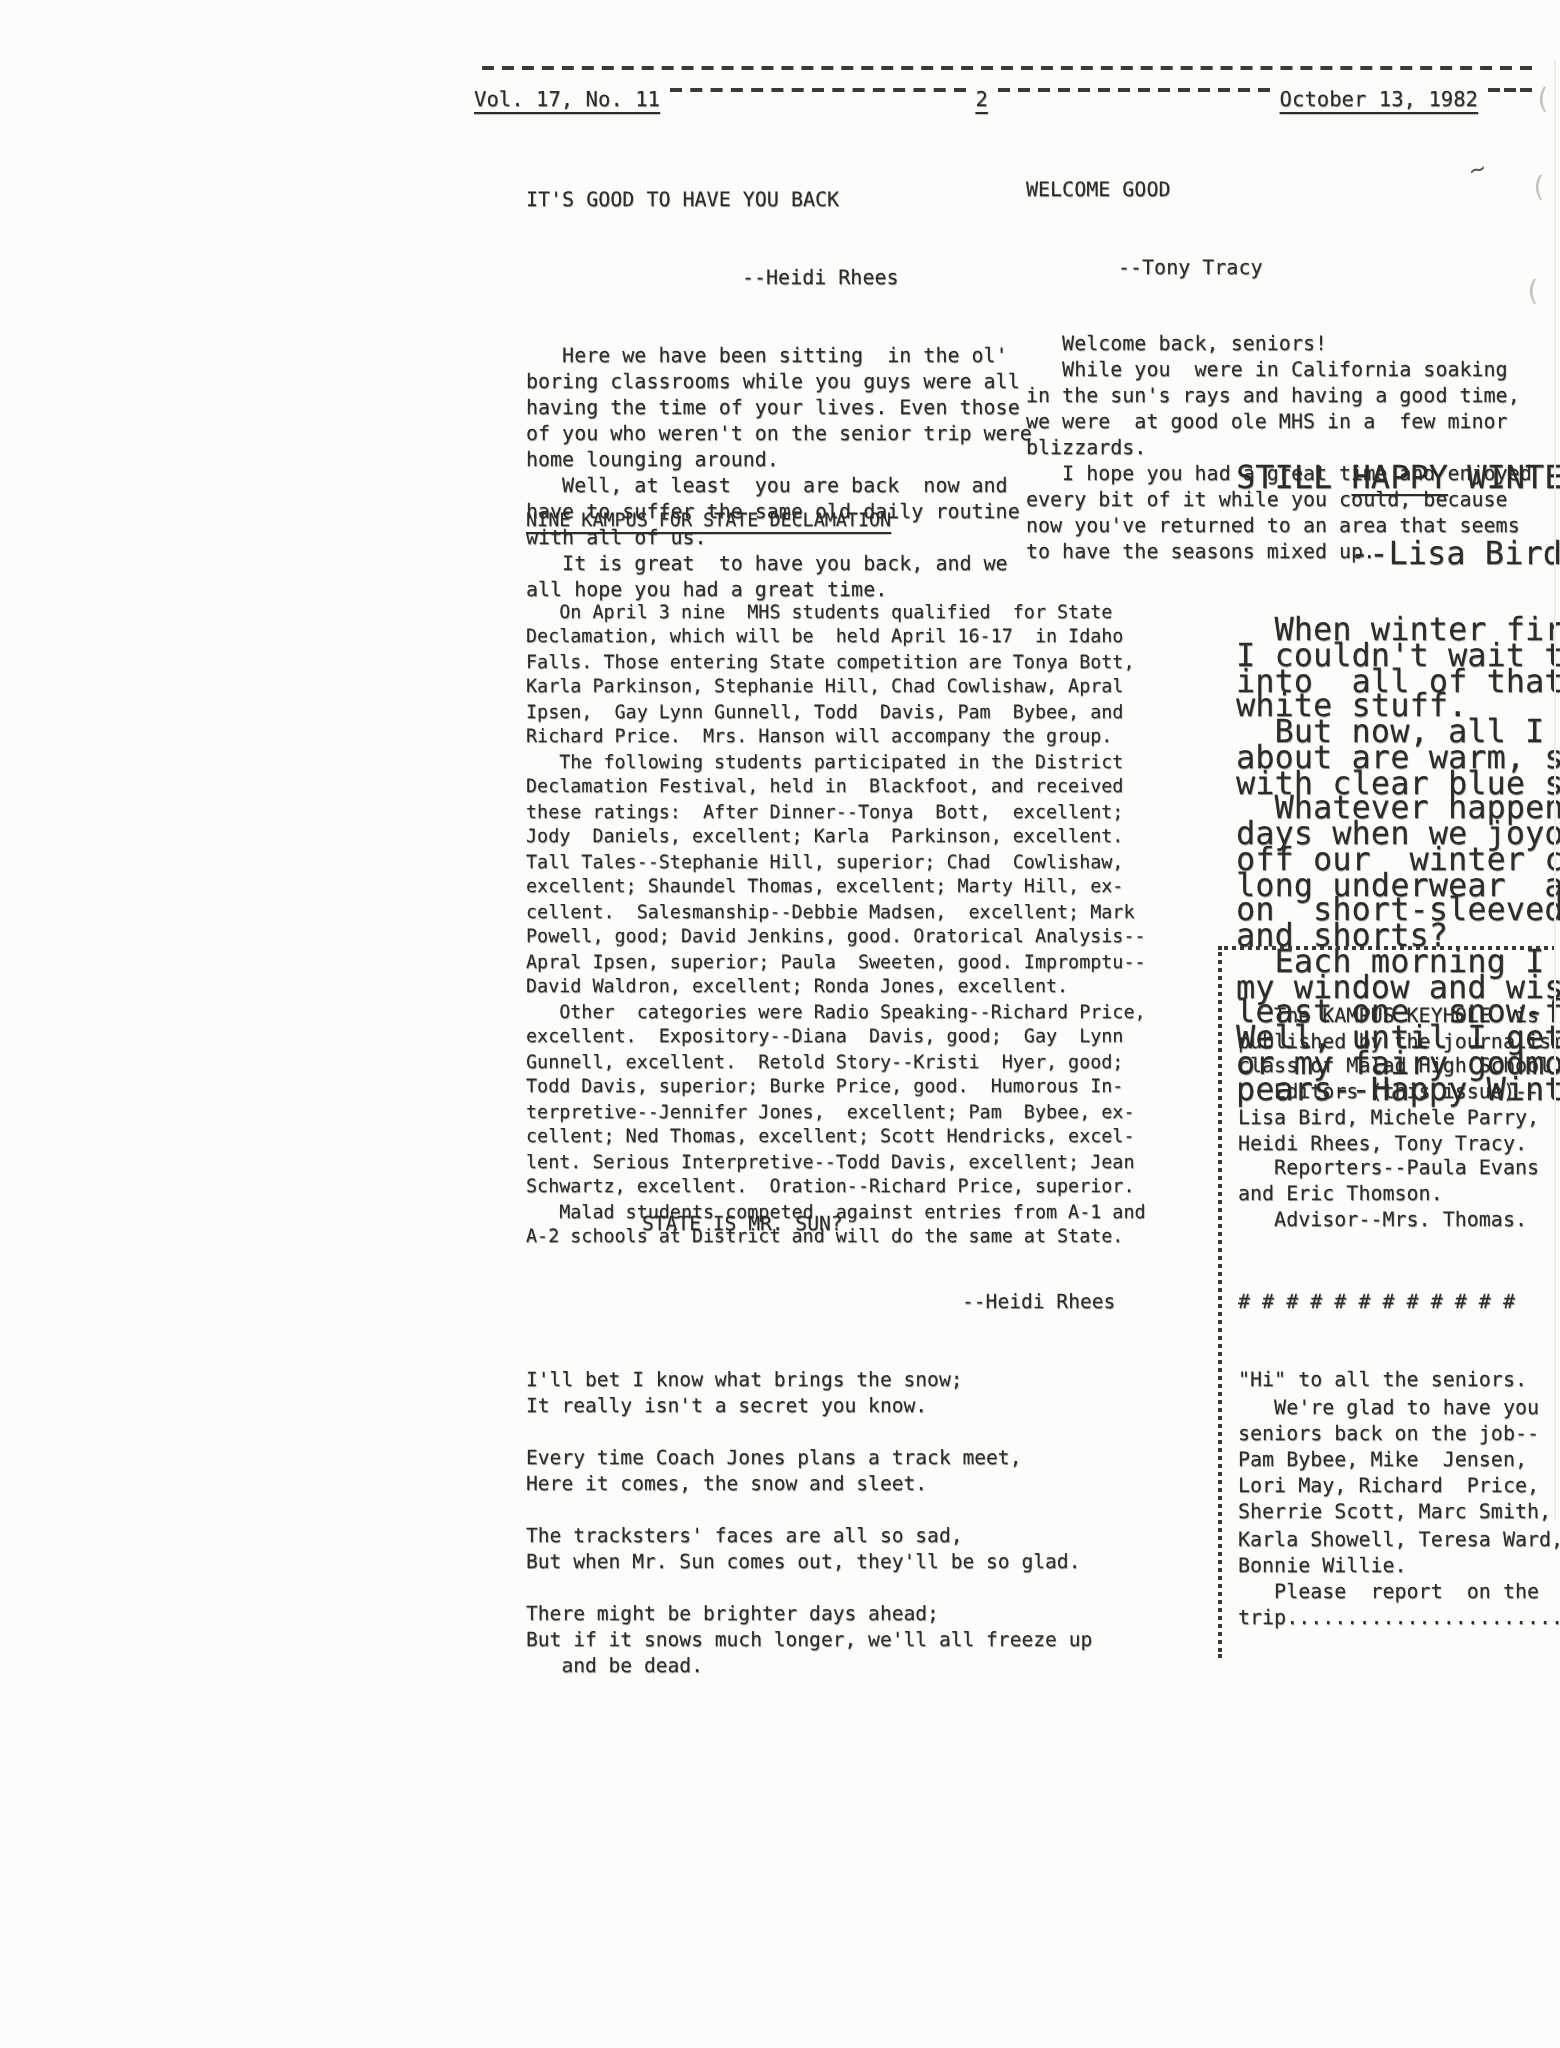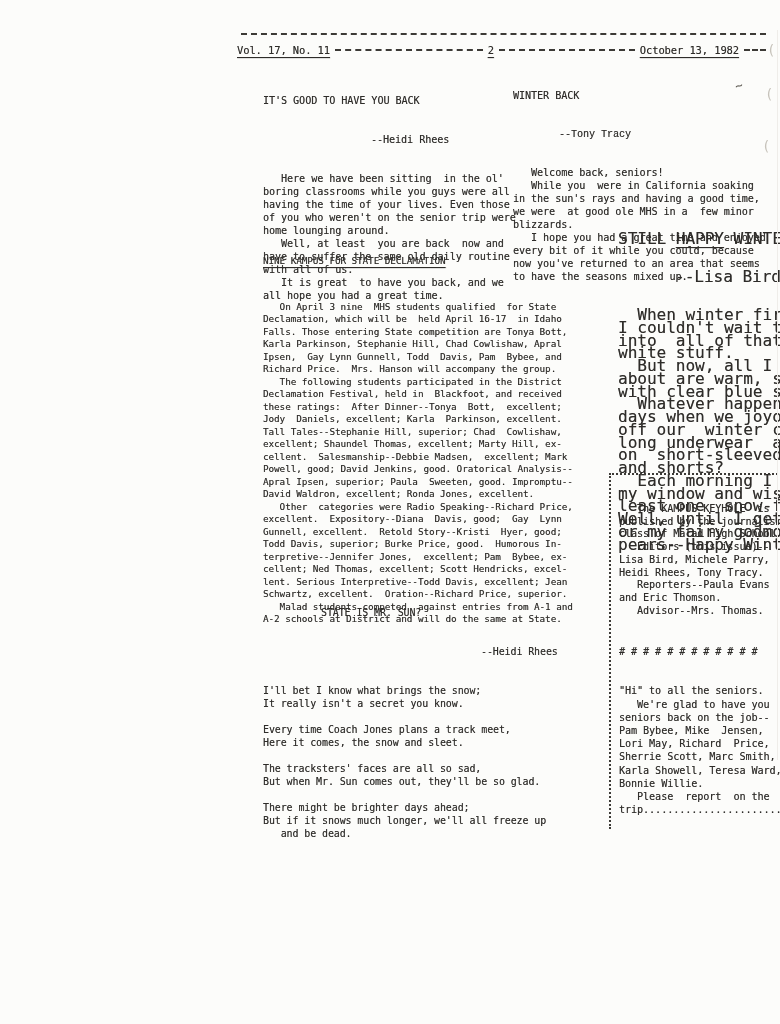--- a/index.html
+++ b/index.html
@@ -11,30 +11,30 @@
   .mono{
     color:#2e2c29;
     text-shadow:0.25px 0.25px 0.4px rgba(46,44,41,0.55);
   }
   .pre{white-space:pre;}
   .abs{position:absolute;}
   .u{text-decoration:underline;text-underline-offset:2.5px;text-decoration-thickness:1.2px;}
 
   
   .rule-top{left:241px;top:33px;width:525px;border-top:2.5px dashed #3c3a36;}
-  .header-row{left:237px;top:44px;width:534px;display:flex;align-items:center;font-size:10.3px;}
+  .header-row{left:237px;top:44px;width:534px;display:flex;align-items:flex-start;font-size:10.3px;}
   .dashfill{border-bottom:2.5px dashed #3c3a36;height:0;margin:0 5px;transform:translateY(0px);}
   .fill1{flex:1;} .fill2{flex:0.92;} .tail{flex:0 0 22px;}
 
   
   .art{line-height:13px;}
   #a1{left:263px;top:68px;width:256px;font-size:10px;}
   #a1 .byline{padding-left:108px;}
   #welcome{left:513px;top:64px;width:260px;font-size:10px;line-height:12.9px;}
-  #welcome .byline{padding-left:46px;font-family:Liberation Mono, monospace;}
+  #welcome .byline{padding-left:46px;}
   #nine{left:263px;top:230px;width:324px;font-size:9.2px;line-height:12.5px;}
   #nine .title{margin-bottom:8px;}
   #sun{left:263px;top:580px;width:300px;font-size:9.8px;}
   #sun .title{padding-left:58px;}
   #sun .byline{padding-left:218px;}
   #still{left:618px;top:207px;width:162px;font-size:16px;line-height:12.75px;}
   #still .byline{padding-left:57px;text-align:center;}
 
   
   #keyhole-box{
@@ -73,21 +73,21 @@
 of you who weren't on the senior trip were
 home lounging around.
    Well, at least  you are back  now and
 have to suffer the same old daily routine
 with all of us.
    It is great  to have you back, and we
 all hope you had a great time.</div>
 </div>
 
 <div id="welcome" class="abs art mono pre">
-  <div class="title">WINTER BACK</div>
+  <div class="title">WELCOME GOOD</div>
   <div class="byline">--Tony Tracy</div>
   <div class="body">   Welcome back, seniors!
    While you  were in California soaking
 in the sun's rays and having a good time,
 we were  at good ole MHS in a  few minor
 blizzards.
    I hope you had a great time and enjoyed
 every bit of it while you could, because
 now you've returned to an area that seems
 to have the seasons mixed up.</div>

